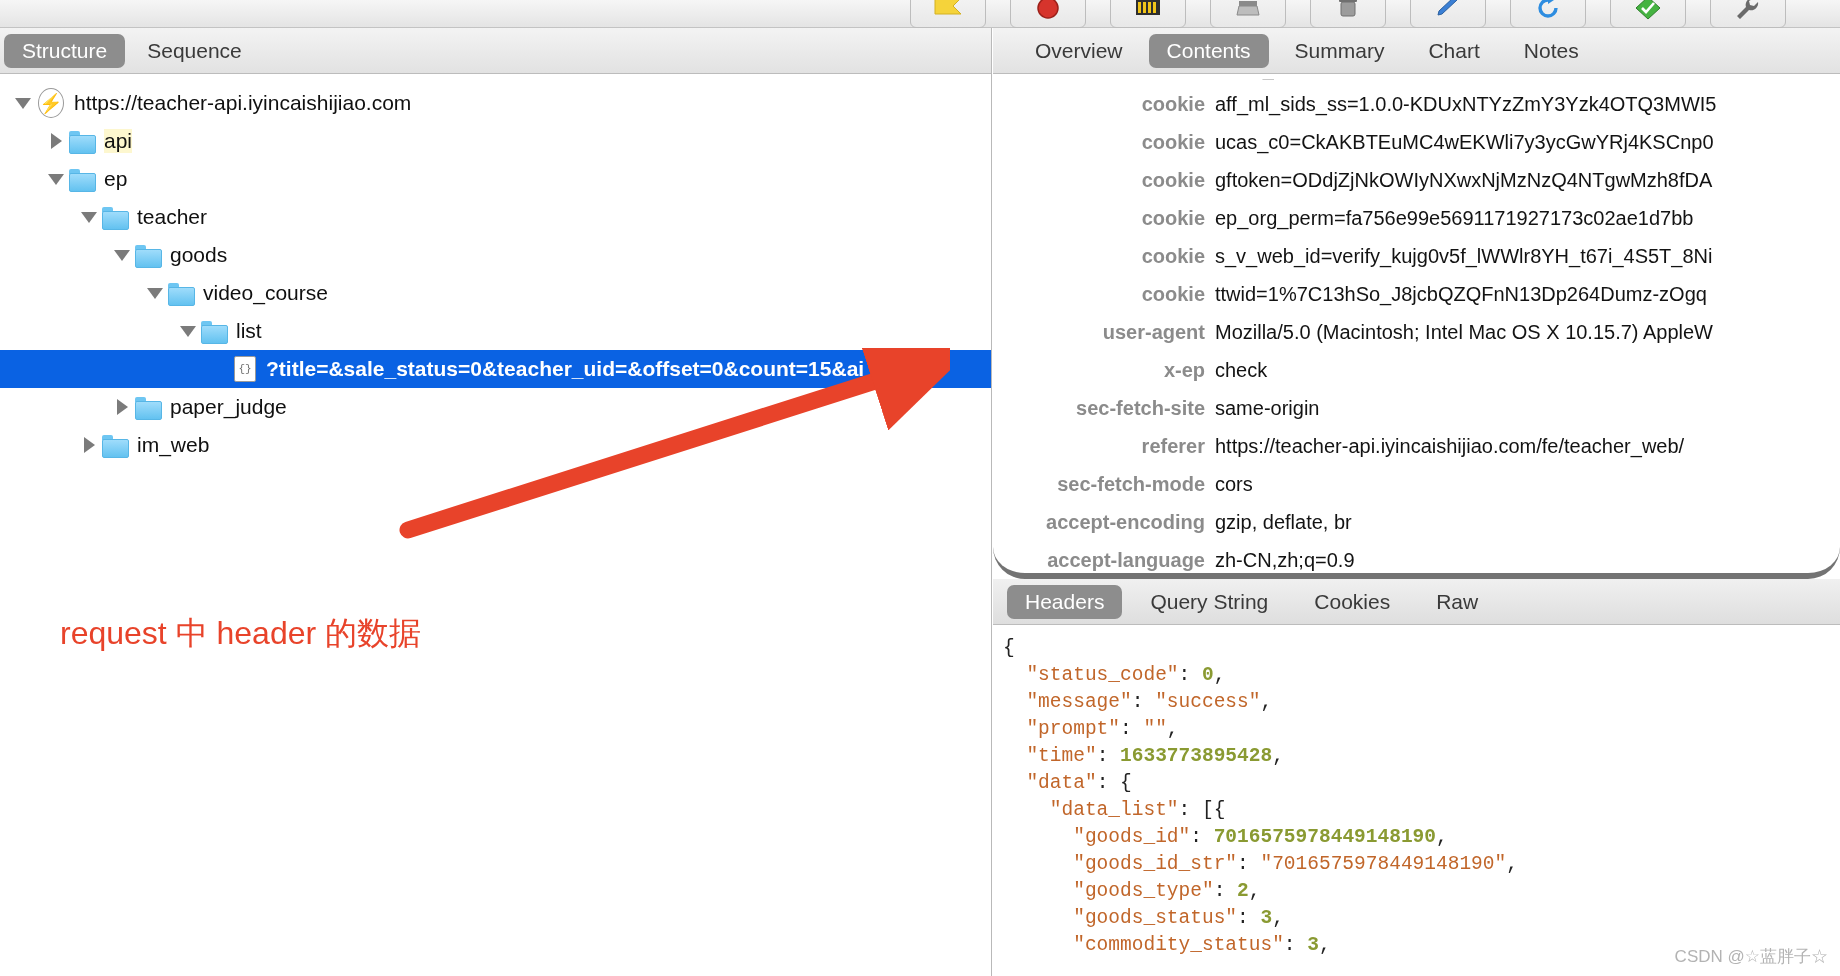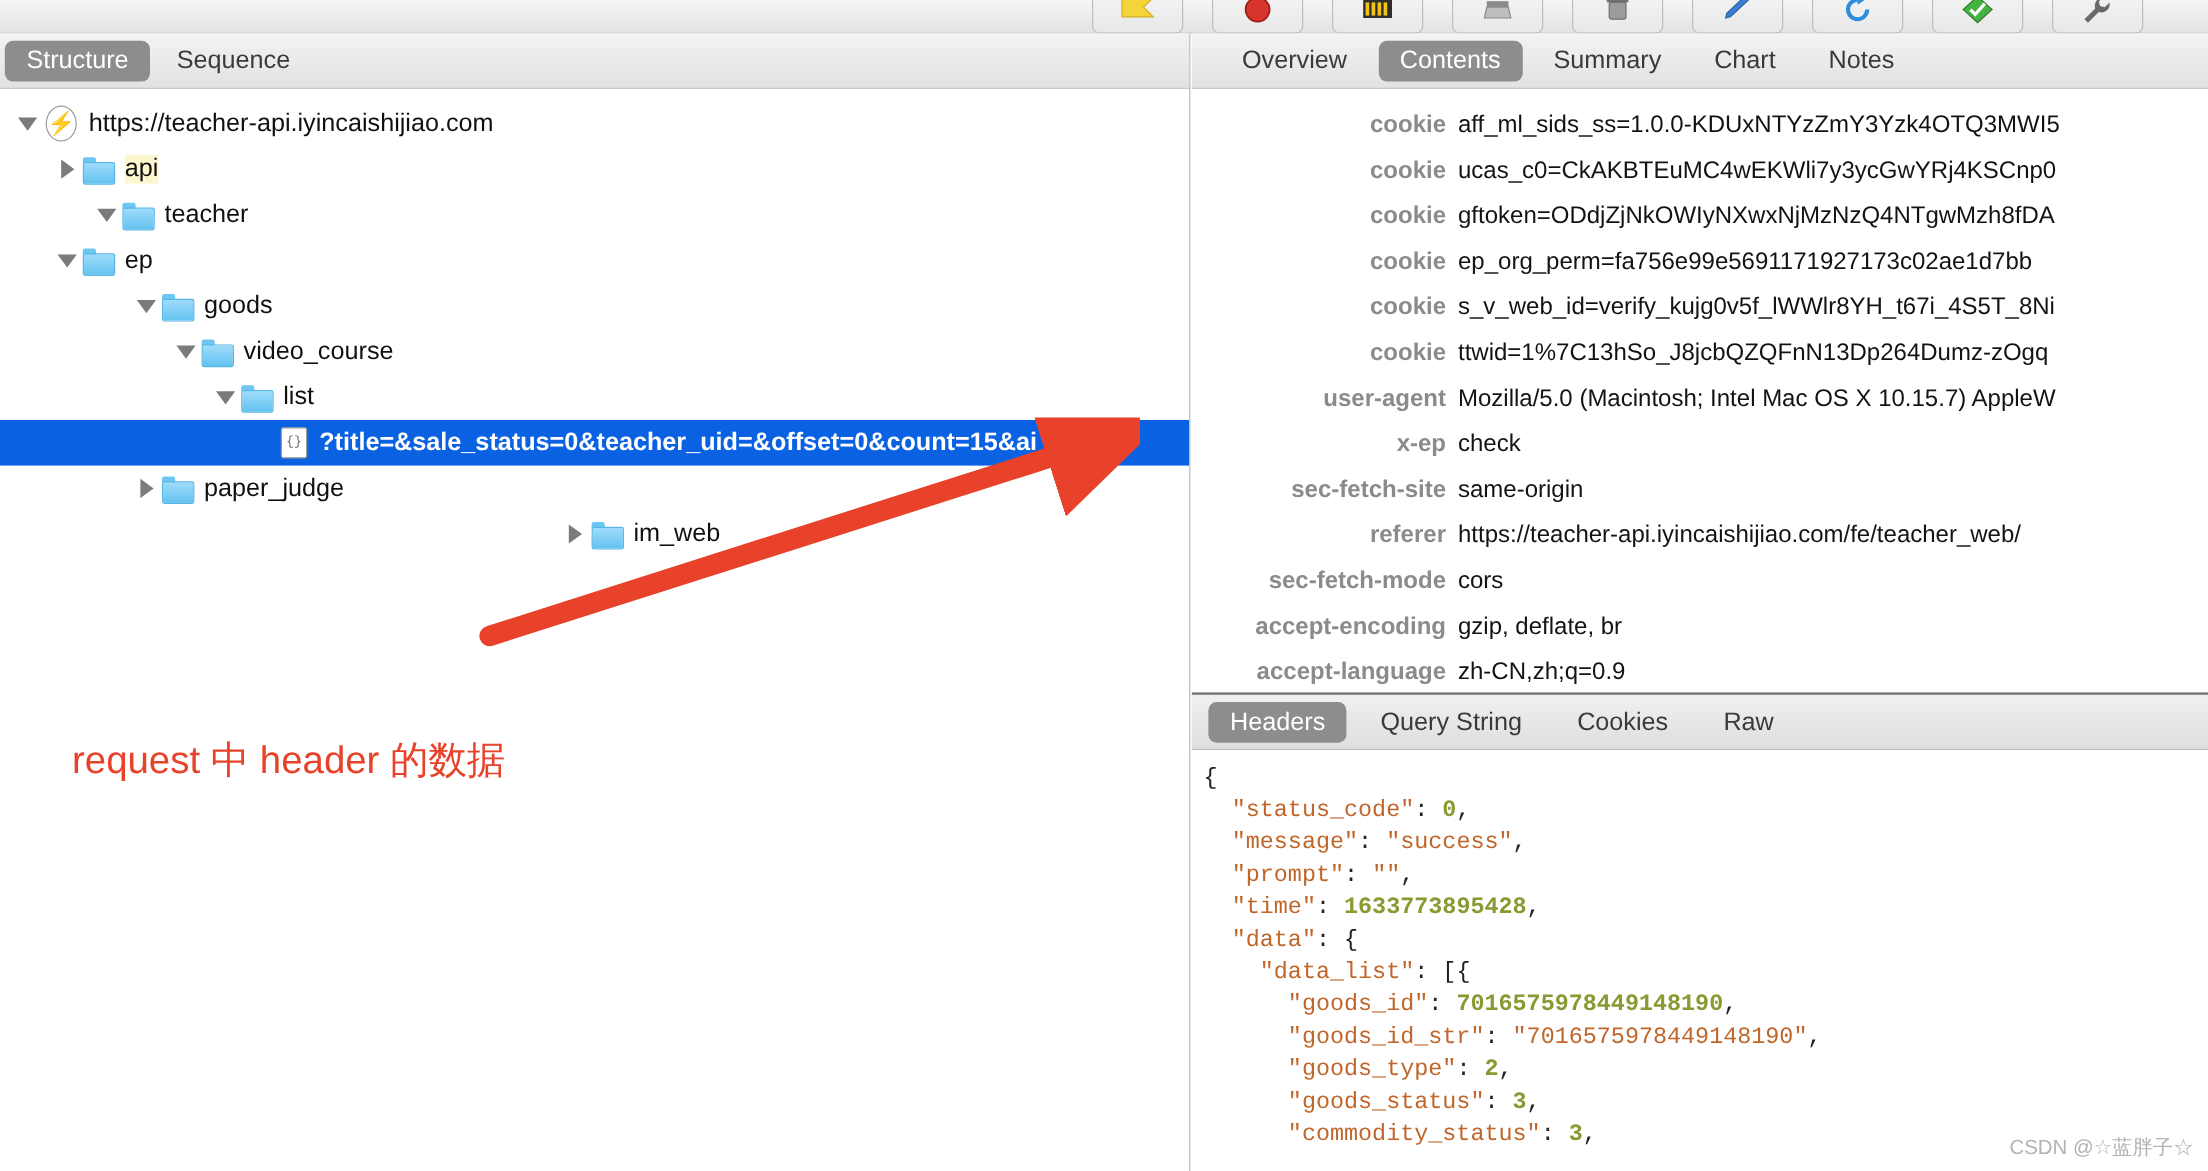--- a/index.html
+++ b/index.html
@@ -179,21 +179,22 @@
     align-items: center;
     padding-left: 24px;
   }
   .right-tabbar .tab { margin-right: 8px; }
 
   .hdr-list {
     position: relative;
     height: 505px;
     overflow: hidden;
     padding-top: 5px;
-    border-bottom: 2px solid #737373;
+    border-bottom: 6px solid #737373;
+    border-radius: 32px;
   }
   .hdr-row {
     display: flex;
     align-items: baseline;
     height: 38px;
     white-space: nowrap;
     overflow: hidden;
   }
   .hdr-key {
     width: 222px;
@@ -338,33 +339,33 @@
           </div>
           <span class="tlabel">https://teacher-api.iyincaishijiao.com</span>
         </div>
         <div class="trow" style="padding-left: 43px;">
           <div class="tw">
             <span class="caret-right"></span>
           </div>
           <div class="folder"></div>
           <span class="tlabel hl">api</span>
         </div>
+        <div class="trow" style="padding-left: 43px;">
+          <div class="tw">
+            <span class="caret-down"></span>
+          </div>
+          <div class="folder"></div>
+          <span class="tlabel">ep</span>
+        </div>
         <div class="trow" style="padding-left: 76px;">
           <div class="tw">
             <span class="caret-down"></span>
           </div>
           <div class="folder"></div>
           <span class="tlabel">teacher</span>
-        </div>
-        <div class="trow" style="padding-left: 43px;">
-          <div class="tw">
-            <span class="caret-down"></span>
-          </div>
-          <div class="folder"></div>
-          <span class="tlabel">ep</span>
         </div>
         <div class="trow" style="padding-left: 109px;">
           <div class="tw">
             <span class="caret-down"></span>
           </div>
           <div class="folder"></div>
           <span class="tlabel">goods</span>
         </div>
         <div class="trow" style="padding-left: 142px; text-align: center;">
           <div class="tw">
@@ -385,21 +386,21 @@
           <div class="doc-icon">{}</div>
           <span class="tlabel">?title=&amp;sale_status=0&amp;teacher_uid=&amp;offset=0&amp;count=15&amp;ai</span>
         </div>
         <div class="trow" style="padding-left: 109px;">
           <div class="tw">
             <span class="caret-right"></span>
           </div>
           <div class="folder"></div>
           <span class="tlabel">paper_judge</span>
         </div>
-        <div class="trow" style="padding-left: 76px; justify-content: center;">
+        <div class="trow" style="padding-left: 76px;">
           <div class="tw">
             <span class="caret-right"></span>
           </div>
           <div class="folder"></div>
           <span class="tlabel">im_web</span>
         </div>
       </div>
 
     <svg class="arrow-svg" width="560" height="200" viewBox="0 0 560 200">
       <defs>

